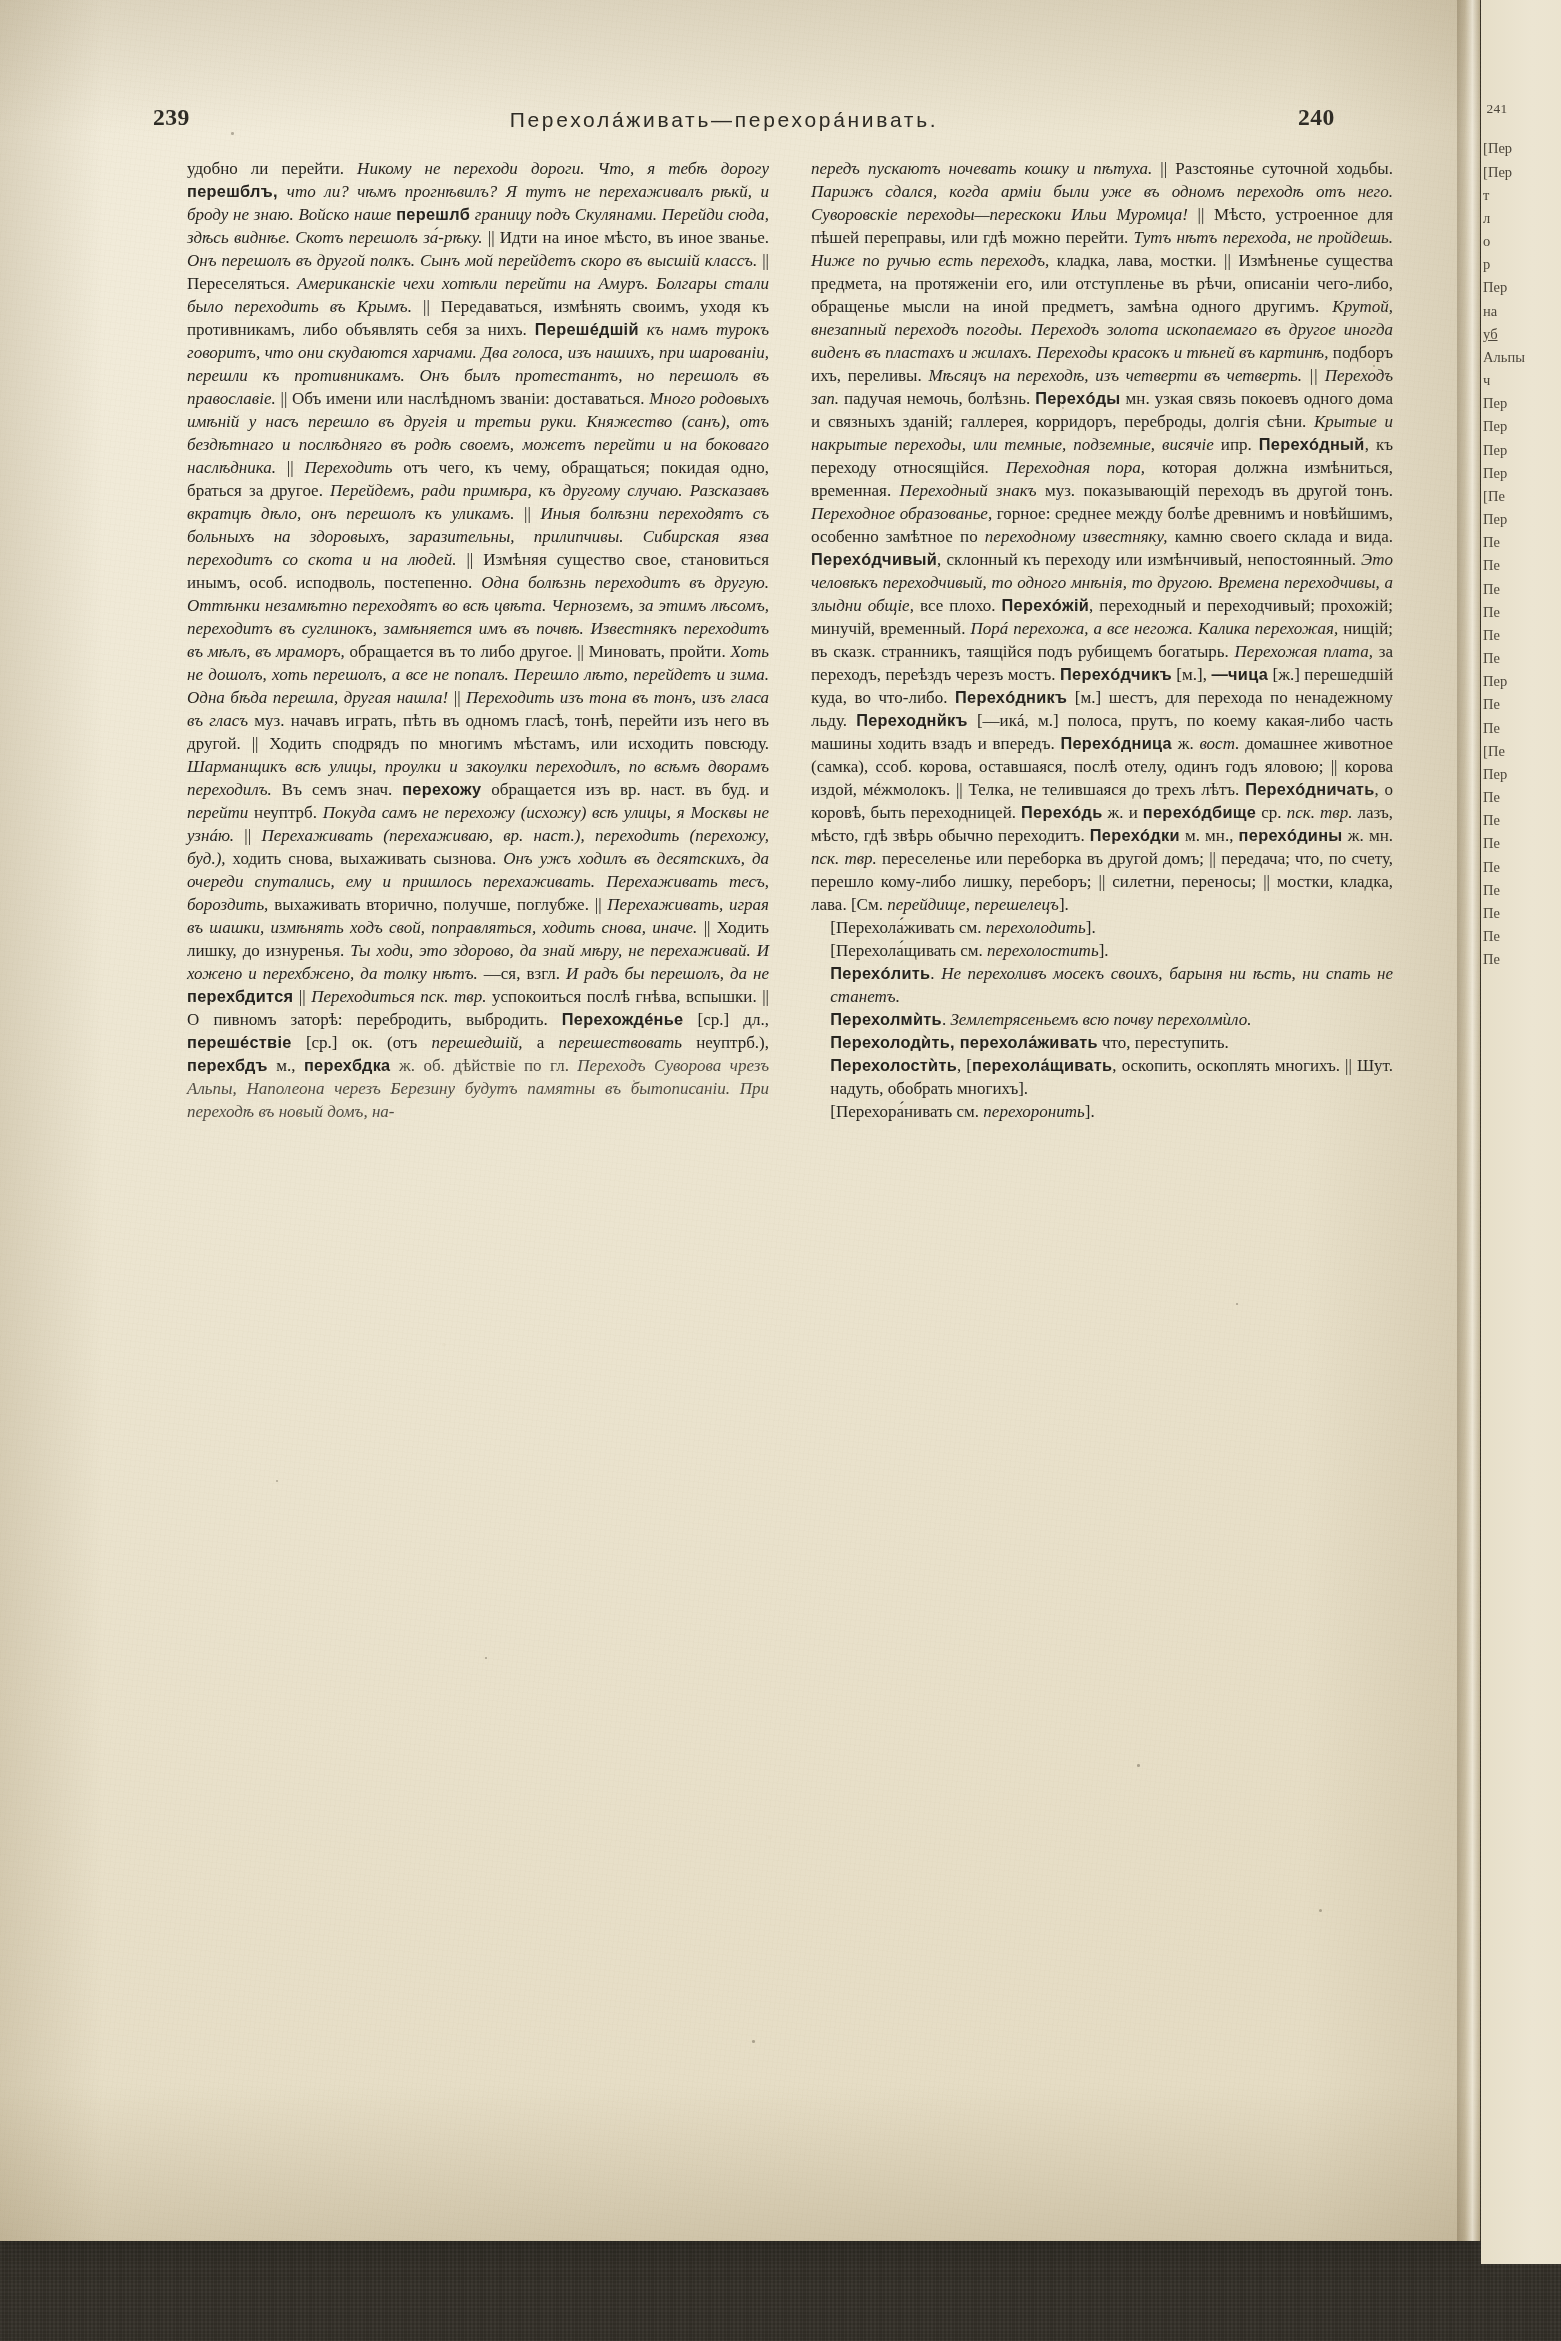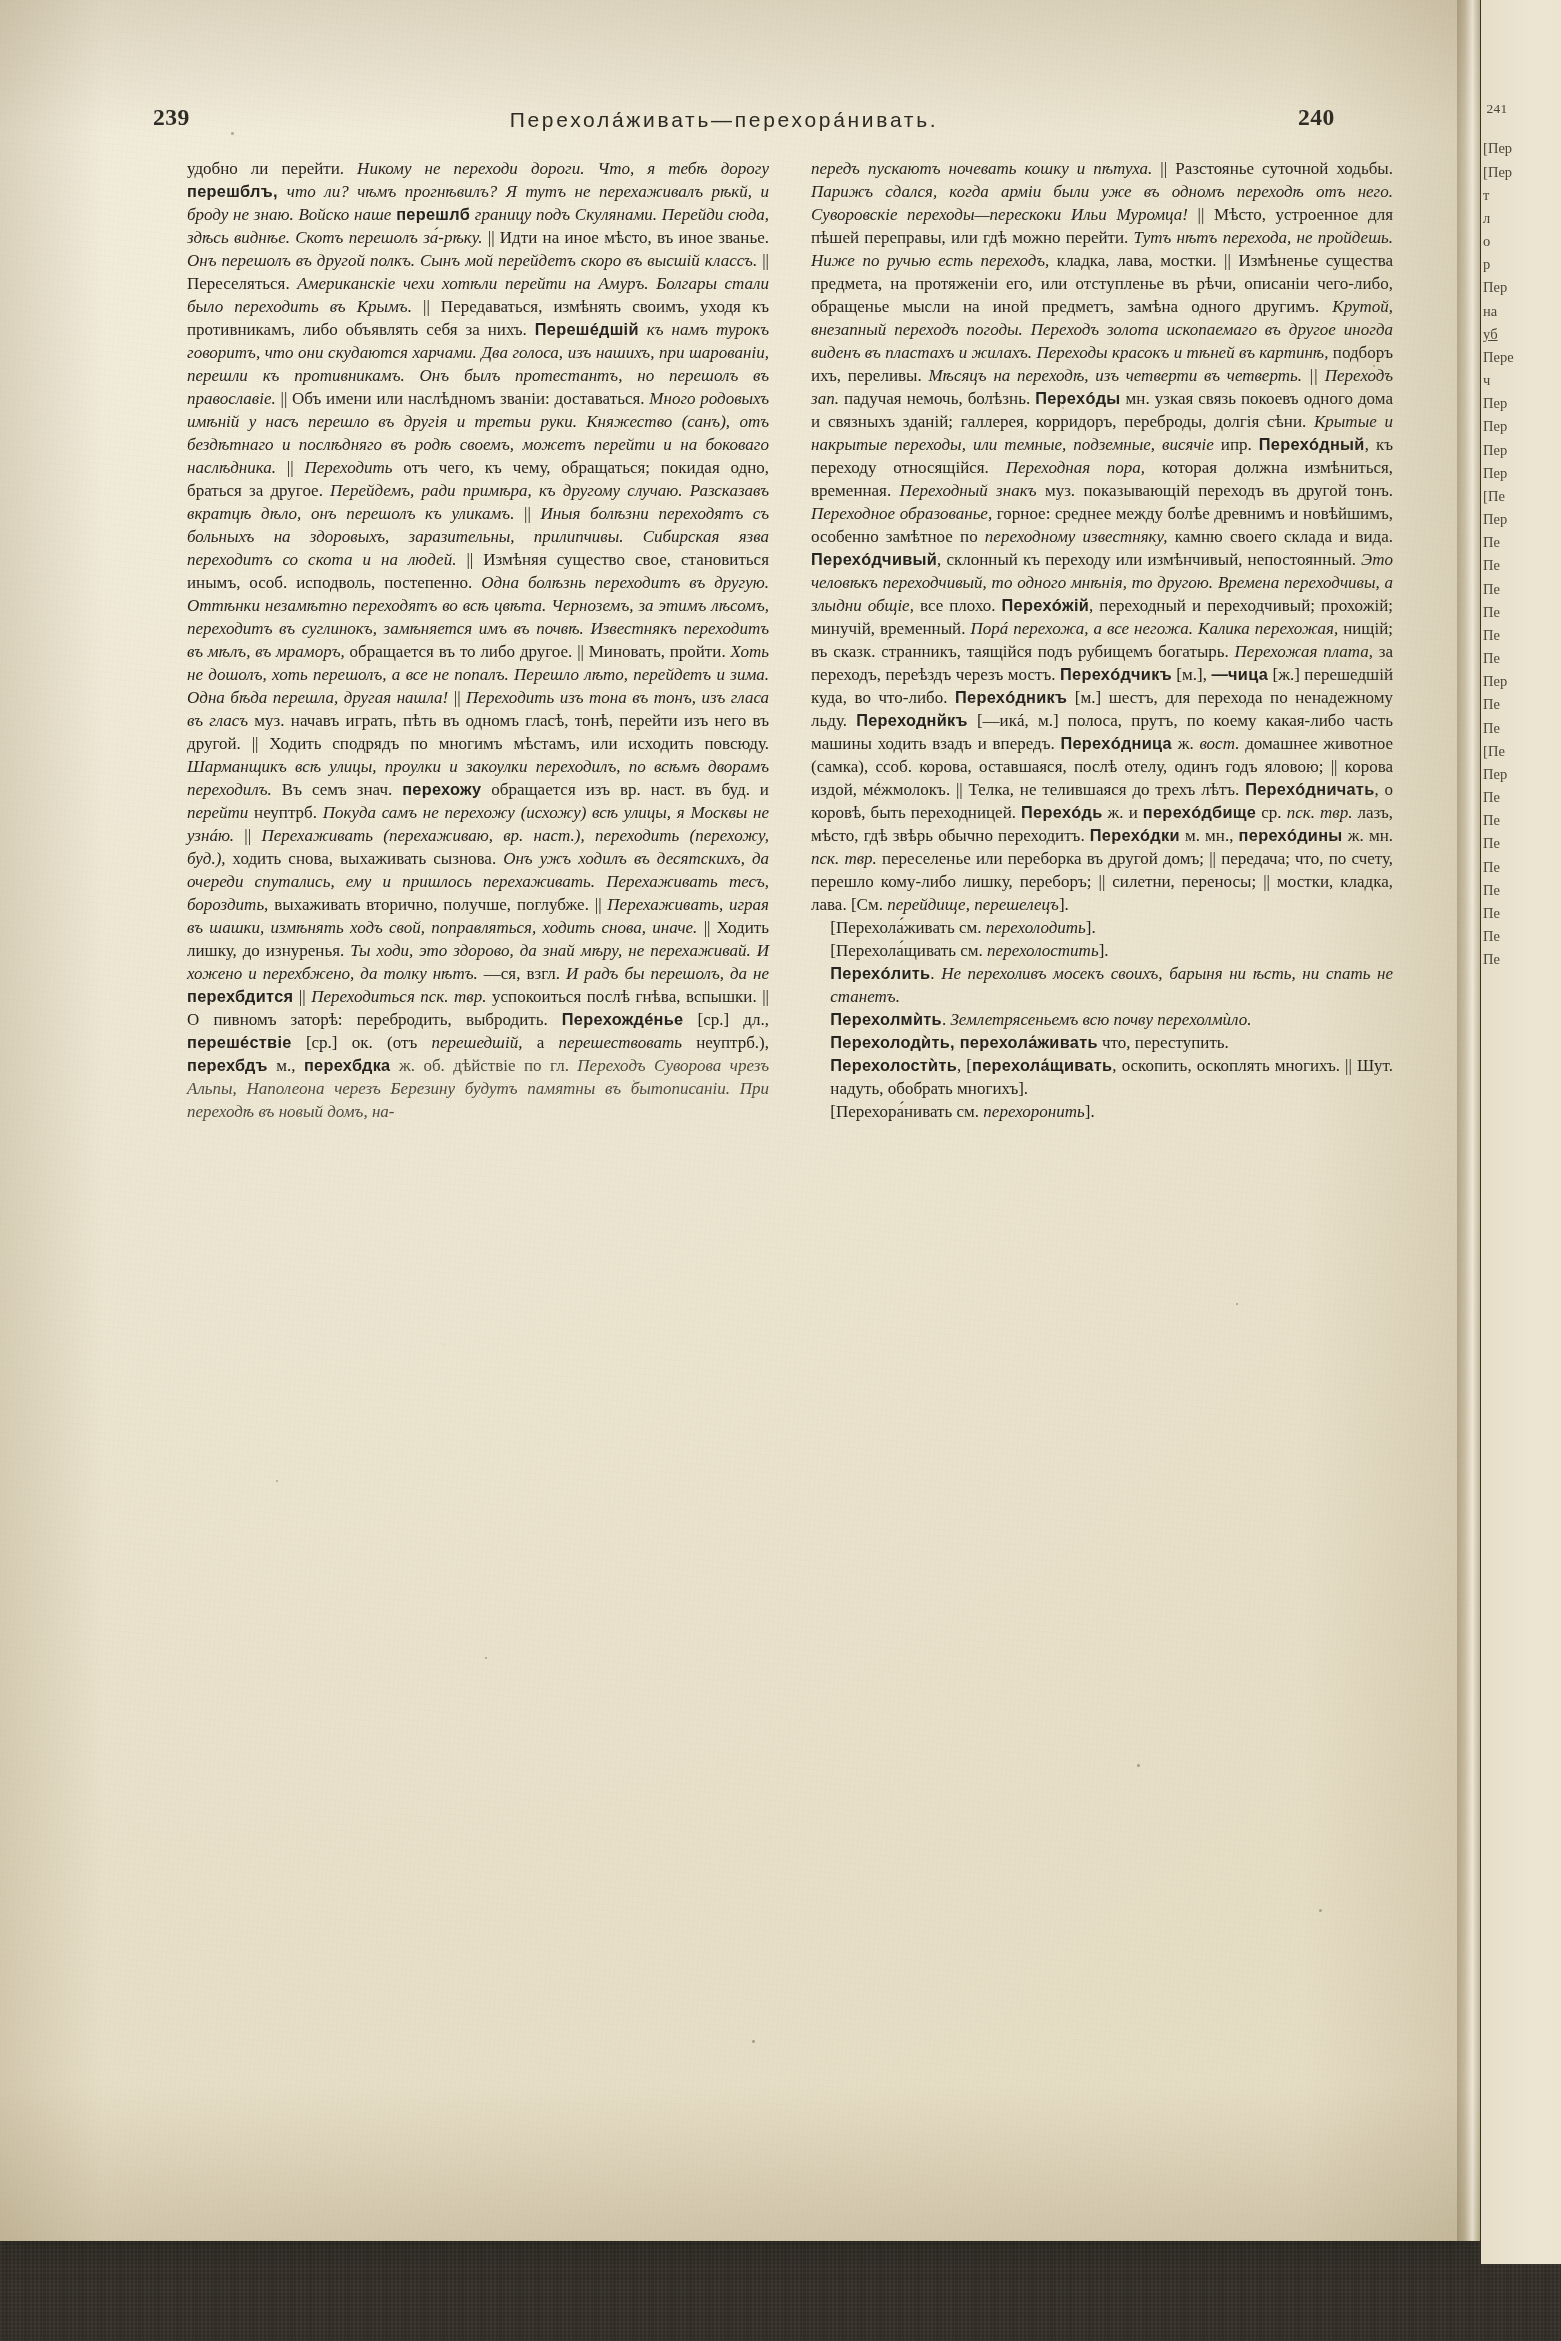--- a/index.html
+++ b/index.html
@@ -242,21 +242,21 @@
     <div id="facing-lines">
         <div class="fline" style="top: 140px;">[Пер</div>
         <div class="fline" style="top: 164px;">[Пер</div>
         <div class="fline" style="top: 187px;">т</div>
         <div class="fline" style="top: 210px;">л</div>
         <div class="fline" style="top: 233px;">о</div>
         <div class="fline" style="top: 256px;">р</div>
         <div class="fline" style="top: 279px;">Пер</div>
         <div class="fline" style="top: 303px;">на</div>
         <div class="fline" style="top: 326px; text-decoration: underline;">уб</div>
-        <div class="fline" style="top: 349px;">Пере</div>
+        <div class="fline" style="top: 349px;">Альпы</div>
         <div class="fline" style="top: 372px;">ч</div>
         <div class="fline" style="top: 395px;">Пер</div>
         <div class="fline" style="top: 418px;">Пер</div>
         <div class="fline" style="top: 442px;">Пер</div>
         <div class="fline" style="top: 465px;">Пер</div>
         <div class="fline" style="top: 488px;">[Пе</div>
         <div class="fline" style="top: 511px;">Пер</div>
         <div class="fline" style="top: 534px;">Пе</div>
         <div class="fline" style="top: 557px;">Пе</div>
         <div class="fline" style="top: 581px;">Пе</div>

